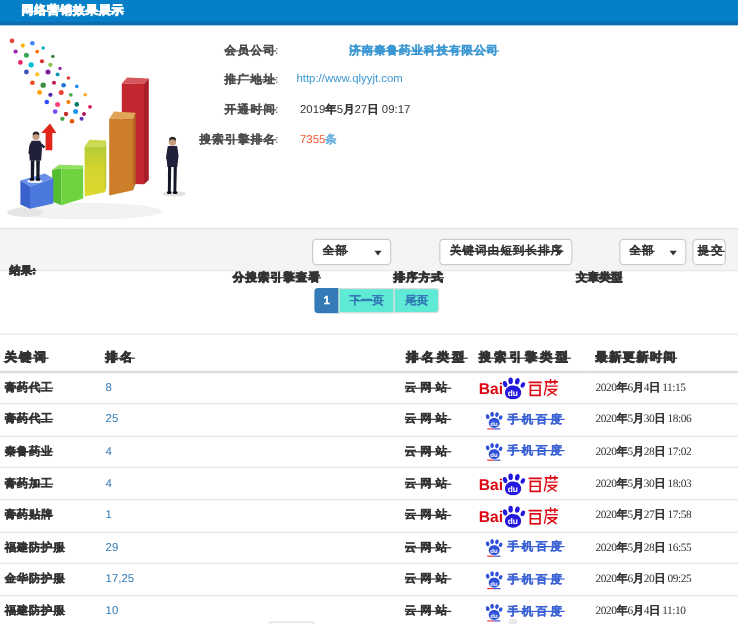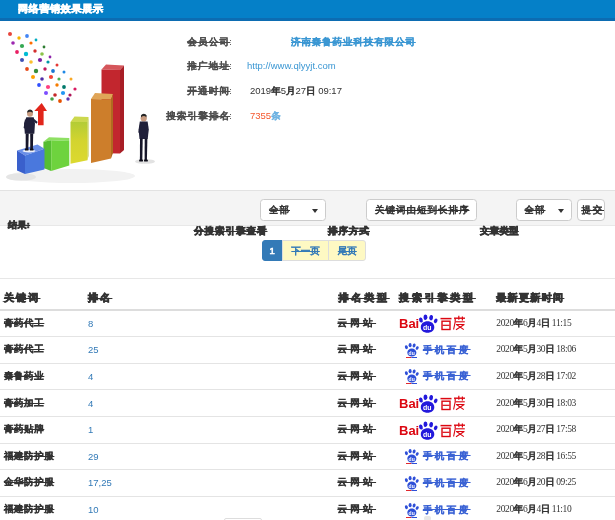--- a/index.html
+++ b/index.html
@@ -32,21 +32,21 @@
 .caret { position:absolute; right:7px; top:9px; width:0; height:0;
   border-left:3.5px solid transparent; border-right:3.5px solid transparent;
   border-top:4px solid #333; }
 #btnsubmit { position:absolute; top:8px; left:577px; width:28px; height:21.5px;
   background:#fff; border:1px solid #ccc; border-radius:4px; color:#333;
   text-align:right; line-height:20px; -webkit-text-stroke:0.55px #333; letter-spacing:1.8px; padding-left:1px; text-decoration:line-through;text-decoration-thickness:0.7px; }
 
 
 #pager { position:absolute; left:261.5px; top:239.5px; height:21px; }
 .pg { float:left; height:21px; line-height:19px; border:1px solid #ddd;
-  background:#fef9c3; color:#337ab7; margin-left:-1px; padding:0 8.5px;
+  background:#5eead4; color:#337ab7; margin-left:-1px; padding:0 8.5px;
   -webkit-text-stroke:0.6px #337ab7; }
 .pg.zh { text-decoration:line-through; text-decoration-thickness:0.6px; }
 .pg.act { background:#337ab7; border-color:#337ab7; color:#fff;
   border-radius:3px 0 0 3px; margin-left:0; padding:0 7px; -webkit-text-stroke:0.6px #fff; }
 .pg.last { border-radius:0 3px 3px 0; }
 
 
 #tbl { position:absolute; left:0; top:278px; width:615px; border-collapse:collapse;
   table-layout:fixed; font-size:9.5px; }
 #tbl th { height:31.4px; border-top:1px solid #e7e7e7; border-bottom:2px solid #ddd;

